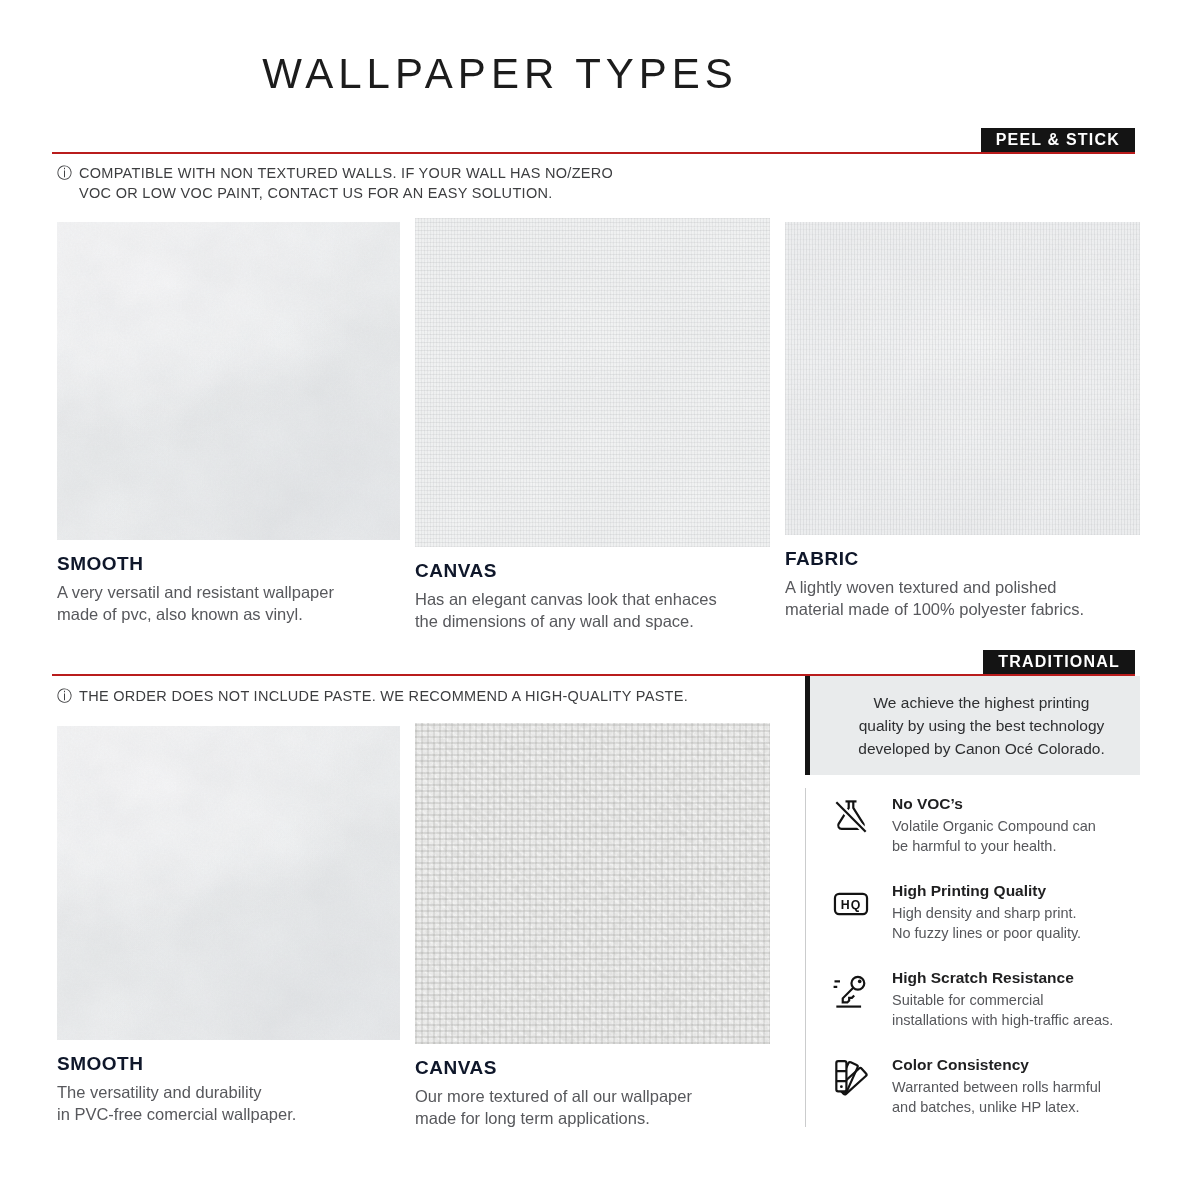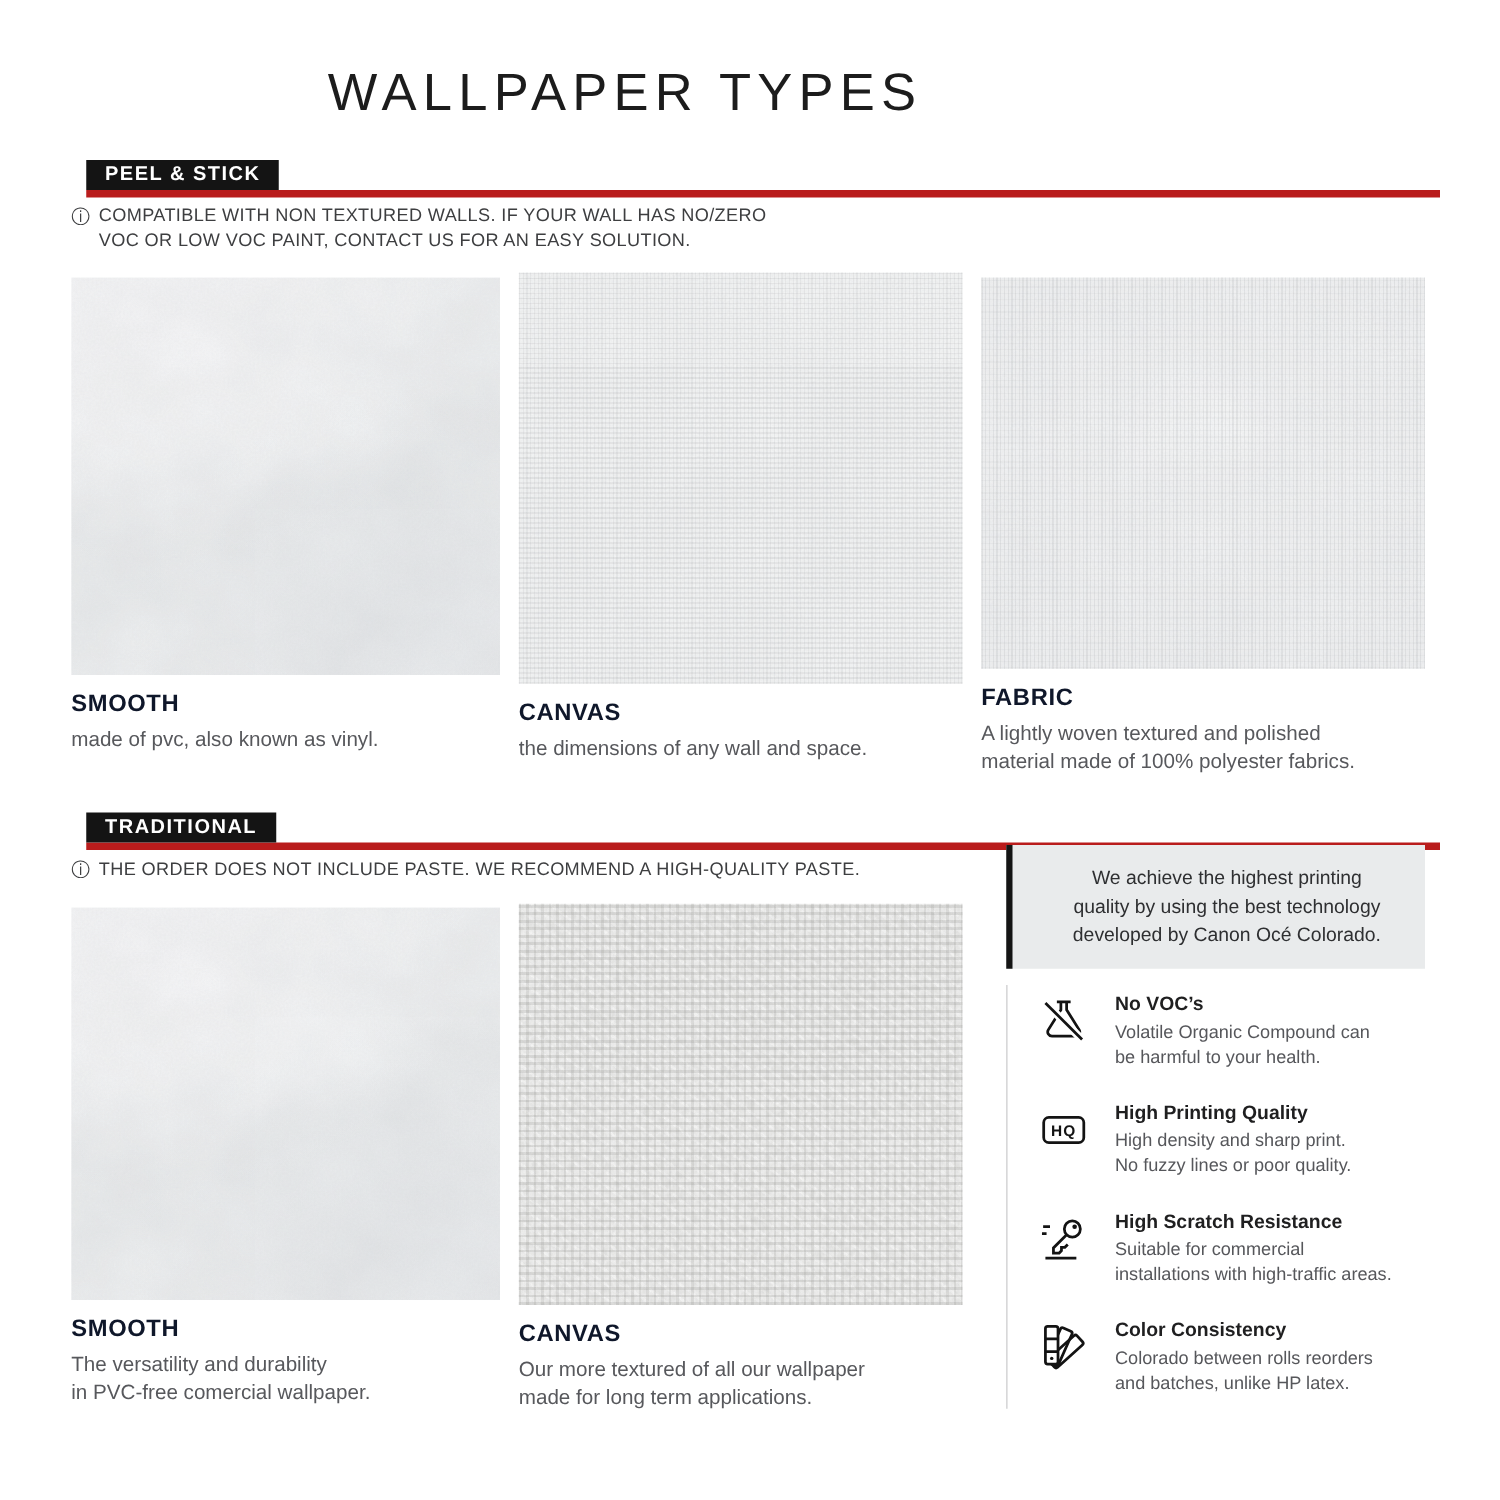--- a/index.html
+++ b/index.html
@@ -7,21 +7,21 @@
     width:1200px;height:1200px;position:relative;background:#ffffff;
     font-family:"Liberation Sans",sans-serif;color:#3a3a3c;overflow:hidden;
     -webkit-font-smoothing:antialiased;
   }
   
   .page-title{
     position:absolute;left:240px;top:50px;width:520px;text-align:center;
     font-size:42px;font-weight:400;letter-spacing:5px;color:#1c1c1c;white-space:nowrap;
   }
   
-  .section-bar{position:absolute;left:69px;width:1083px;border-bottom:6px solid #b91c1c;line-height:0;}
+  .section-bar{position:absolute;left:52px;width:1083px;border-bottom:2px solid #b91c1c;line-height:0;text-align:right;}
   .section-bar .bar-label{
     display:inline-block;vertical-align:bottom;background:#141414;color:#ffffff;
     font-size:16px;font-weight:bold;letter-spacing:1.2px;line-height:24px;padding:0 15px;
   }
   .bar-peel{top:128px;} .bar-trad{top:650px;}
   
   .note{position:absolute;left:57px;display:flex;gap:7px;color:#3d3e40;}
   .note-peel{top:163px;} .note-trad{top:686px;}
   .note .info-glyph{font-family:"DejaVu Sans",sans-serif;font-size:15px;line-height:20px;}
   .note .note-lines{font-size:14.5px;line-height:20px;letter-spacing:.3px;}
@@ -121,32 +121,34 @@
 <div class="row row-1">
   <div class="col">
     <div class="swatch sw-smooth h-a">
       <svg class="tex" aria-hidden="true">
           <rect width="100%" height="100%" filter="url(#clouds)" opacity="0.5"></rect>
           <rect width="100%" height="100%" filter="url(#grain)" opacity="0.14"></rect>
         </svg>
     </div>
     <div class="swatch-label">SMOOTH</div>
     <div class="swatch-desc">
+      <div>A very versatil and resistant wallpaper</div>
       <div>made of pvc, also known as vinyl.</div>
     </div>
   </div>
   <div class="col">
     <div class="swatch sw-canvas h-b">
       <svg class="tex" aria-hidden="true">
           <rect width="100%" height="100%" filter="url(#grain)" opacity="0.22"></rect>
           <rect width="100%" height="100%" filter="url(#clouds)" opacity="0.2"></rect>
         </svg>
     </div>
     <div class="swatch-label">CANVAS</div>
     <div class="swatch-desc">
+      <div>Has an elegant canvas look that enhaces</div>
       <div>the dimensions of any wall and space.</div>
     </div>
   </div>
   <div class="col">
     <div class="swatch sw-fabric h-c">
       <svg class="tex" aria-hidden="true">
           <rect width="100%" height="100%" filter="url(#grain)" opacity="0.18"></rect>
           <rect width="100%" height="100%" filter="url(#clouds)" opacity="0.25"></rect>
         </svg>
     </div>
@@ -272,20 +274,20 @@
             </g>
           <rect x="8" y="5.5" width="11" height="33" rx="2" fill="#ffffff" class=""></rect>
           <rect class="ic" x="8" y="5.5" width="11" height="33" rx="2"></rect>
           <path class="ic" d="M8 16.5h11M8 27.5h11"></path>
           <circle class="ic-fill" cx="13.5" cy="33.5" r="1.5"></circle>
         </svg>
       </div>
       <div class="feature-text">
         <div class="feature-title">Color Consistency</div>
         <div class="feature-desc">
-          <div>Colorado between rolls reorders</div>
+          <div>Warranted between rolls harmful</div>
           <div>and batches, unlike HP latex.</div>
         </div>
       </div>
     </div>
 
   </div>
 </div>
 
 </body></html>

